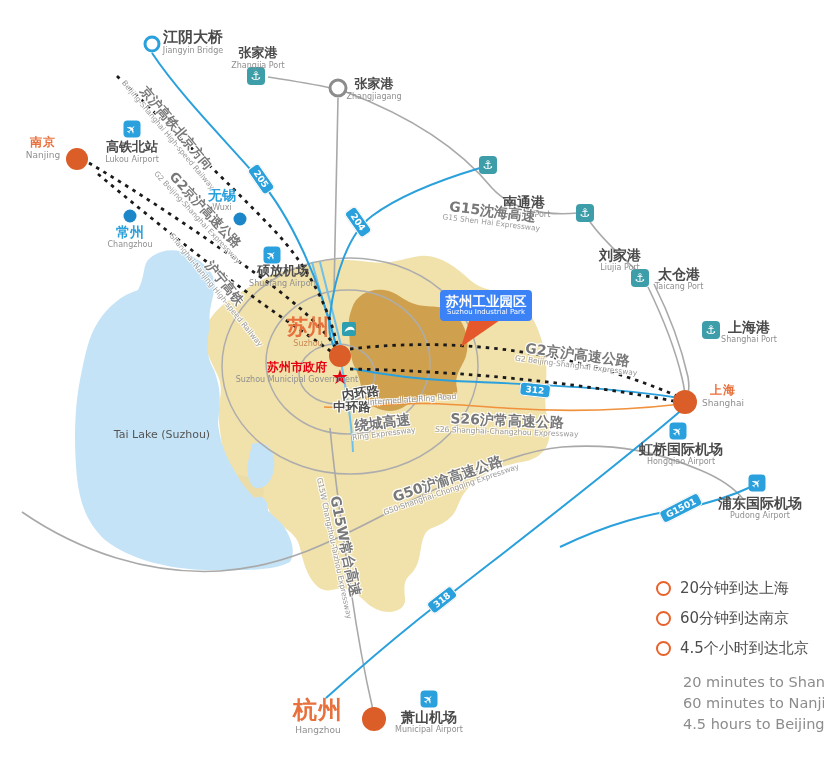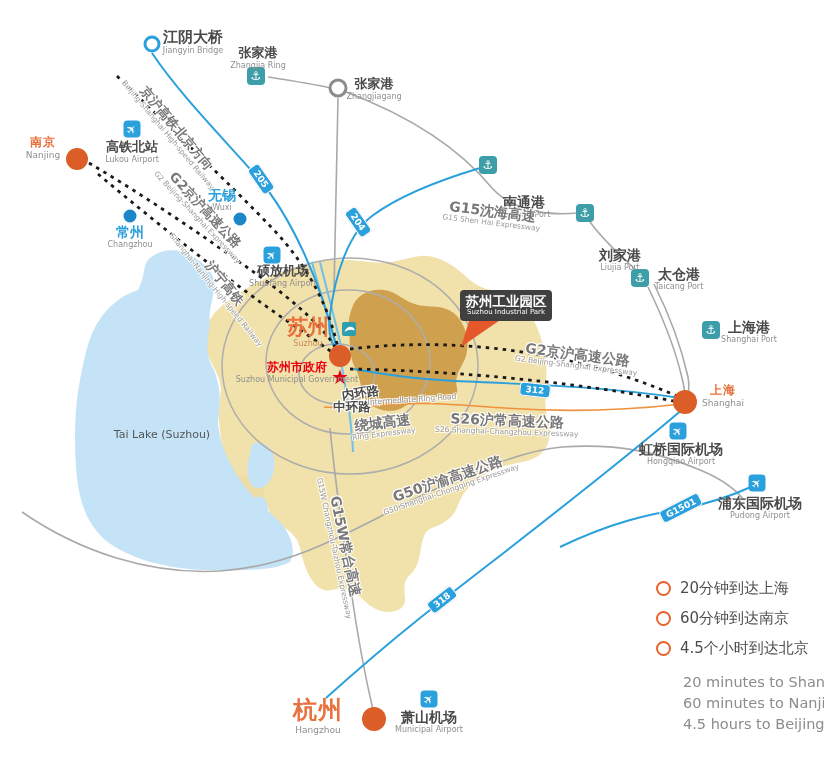--- a/index.html
+++ b/index.html
@@ -32,21 +32,21 @@
   .road{position:absolute;transform:translate(-50%,-50%) rotate(var(--rot,0deg));text-align:center;white-space:nowrap;
         text-shadow:-1px -1px 0 #fff,1px -1px 0 #fff,-1px 1px 0 #fff,1px 1px 0 #fff;}
   .road .zh{display:block;font-size:13px;color:#787878;font-weight:bold;line-height:1.1;}
   .road .en{display:block;font-size:7.5px;color:#9A9A9A;line-height:1.1;}
   .road.big .zh{font-size:14px;}
   
   .shield{position:absolute;background:#2AA0DC;border:1.5px solid #fff;border-radius:4px;color:#fff;
           font-size:9px;font-weight:bold;padding:1px 5px;line-height:10px;
           transform:translate(-50%,-50%) rotate(var(--rot,0deg));box-shadow:0 0 1px rgba(0,0,0,.2);}
   
-  .callout{position:absolute;left:460px;top:290px;width:92px;height:31px;background:#404040;border-radius:4px;
+  .callout{position:absolute;left:440px;top:290px;width:92px;height:31px;background:#3b82f6;border-radius:4px;
            color:#fff;text-align:center;display:flex;flex-direction:column;justify-content:center;}
   .callout .zh{font-size:13.5px;font-weight:bold;line-height:1.1;}
   .callout .en{font-size:7px;line-height:1.1;}
   
   .legend{position:absolute;left:656px;top:579px;width:175px;}
   .legend .row{display:flex;align-items:center;margin-bottom:11px;}
   .legend .bullet{width:11px;height:11px;border:2.5px solid #E8622B;border-radius:50%;background:#fff;margin-right:9px;flex:none;box-sizing:content-box;}
   .legend .row .t{font-size:15px;color:#4D4D4D;white-space:nowrap;}
   .legend .enblock{margin-top:14px;padding-left:27px;}
   .legend .enblock .t{display:block;font-size:14.5px;color:#8C8C8C;line-height:21px;white-space:nowrap;}
@@ -135,21 +135,21 @@
         <path fill="#fff" d="M0.5,7 C1.5,3 5,1 8,2 C10,2.7 10.8,4.5 10.5,5.5 C7.5,4 4,4.5 0.5,7 Z"></path>
       </svg>
   </div>
 
   <div class="lbl" style="left:193px;top:29px;">
     <span class="zh" style="font-size:15px;">江阴大桥</span>
     <span class="en">Jiangyin Bridge</span>
   </div>
   <div class="lbl" style="left:258px;top:46px;">
     <span class="zh">张家港</span>
-    <span class="en">Zhangjia Ring</span>
+    <span class="en">Zhangjia Port</span>
   </div>
   <div class="lbl" style="left:374px;top:77px;">
     <span class="zh">张家港</span>
     <span class="en">Zhangjiagang</span>
   </div>
   <div class="lbl city" style="left:43px;top:136px;">
     <span class="zh">南京</span>
     <span class="en">Nanjing</span>
   </div>
   <div class="lbl" style="left:132px;top:140px;">

